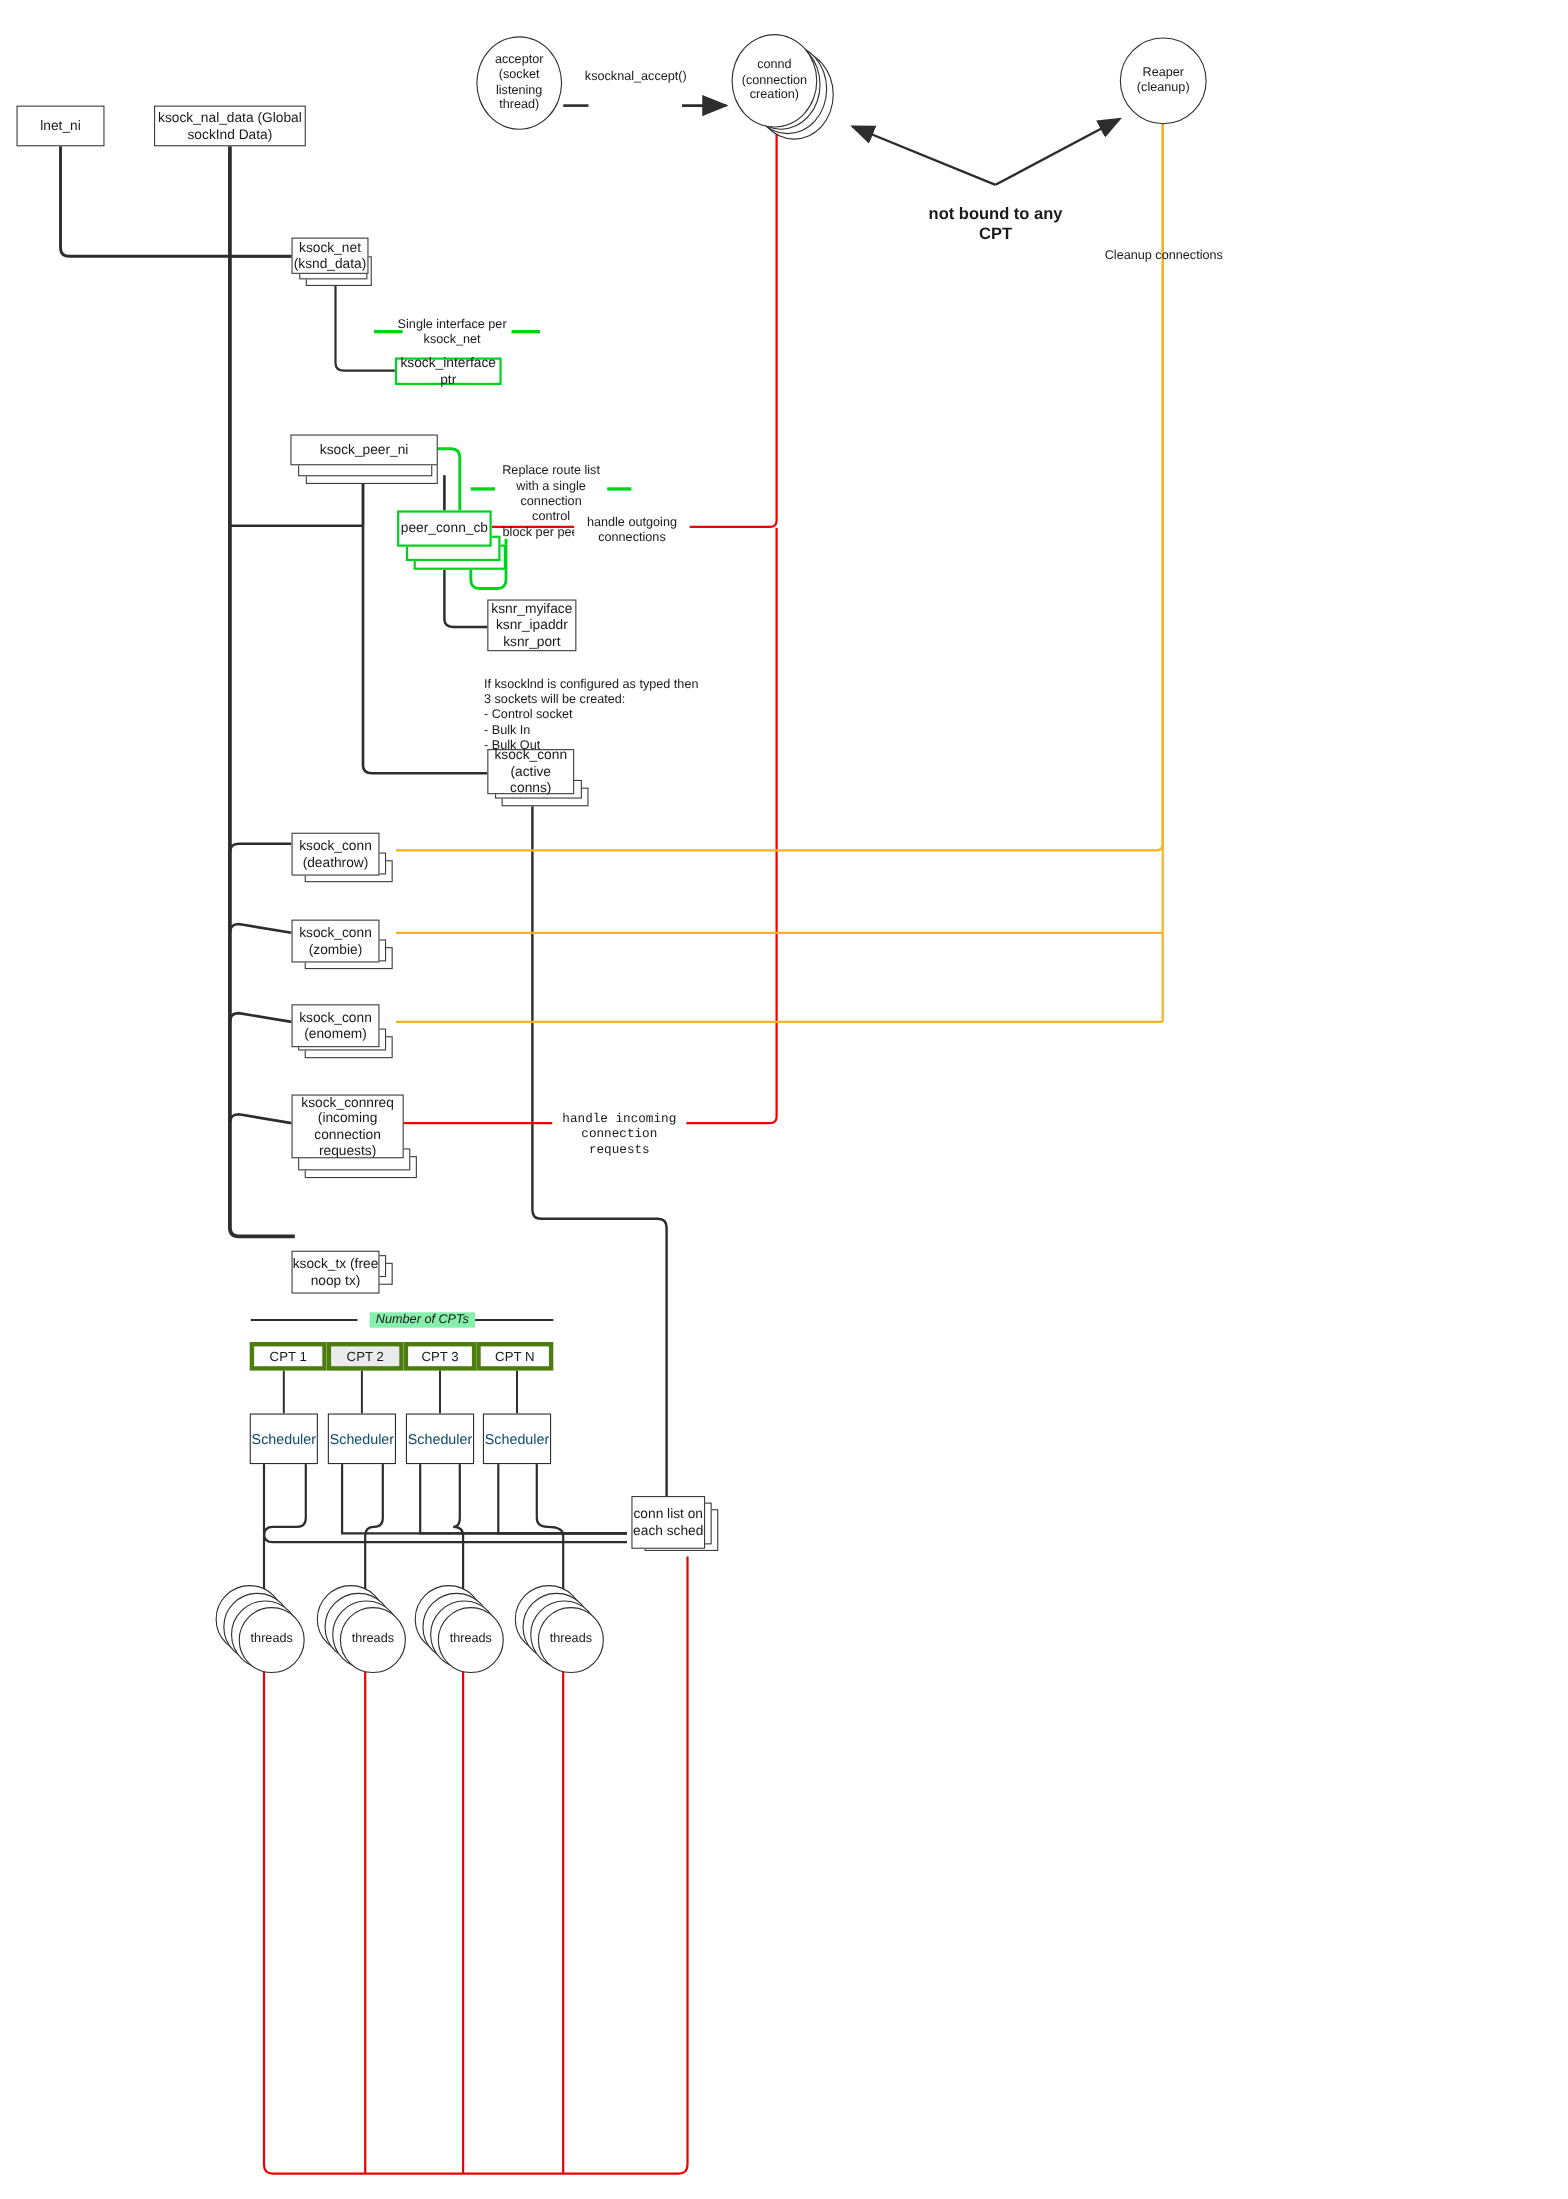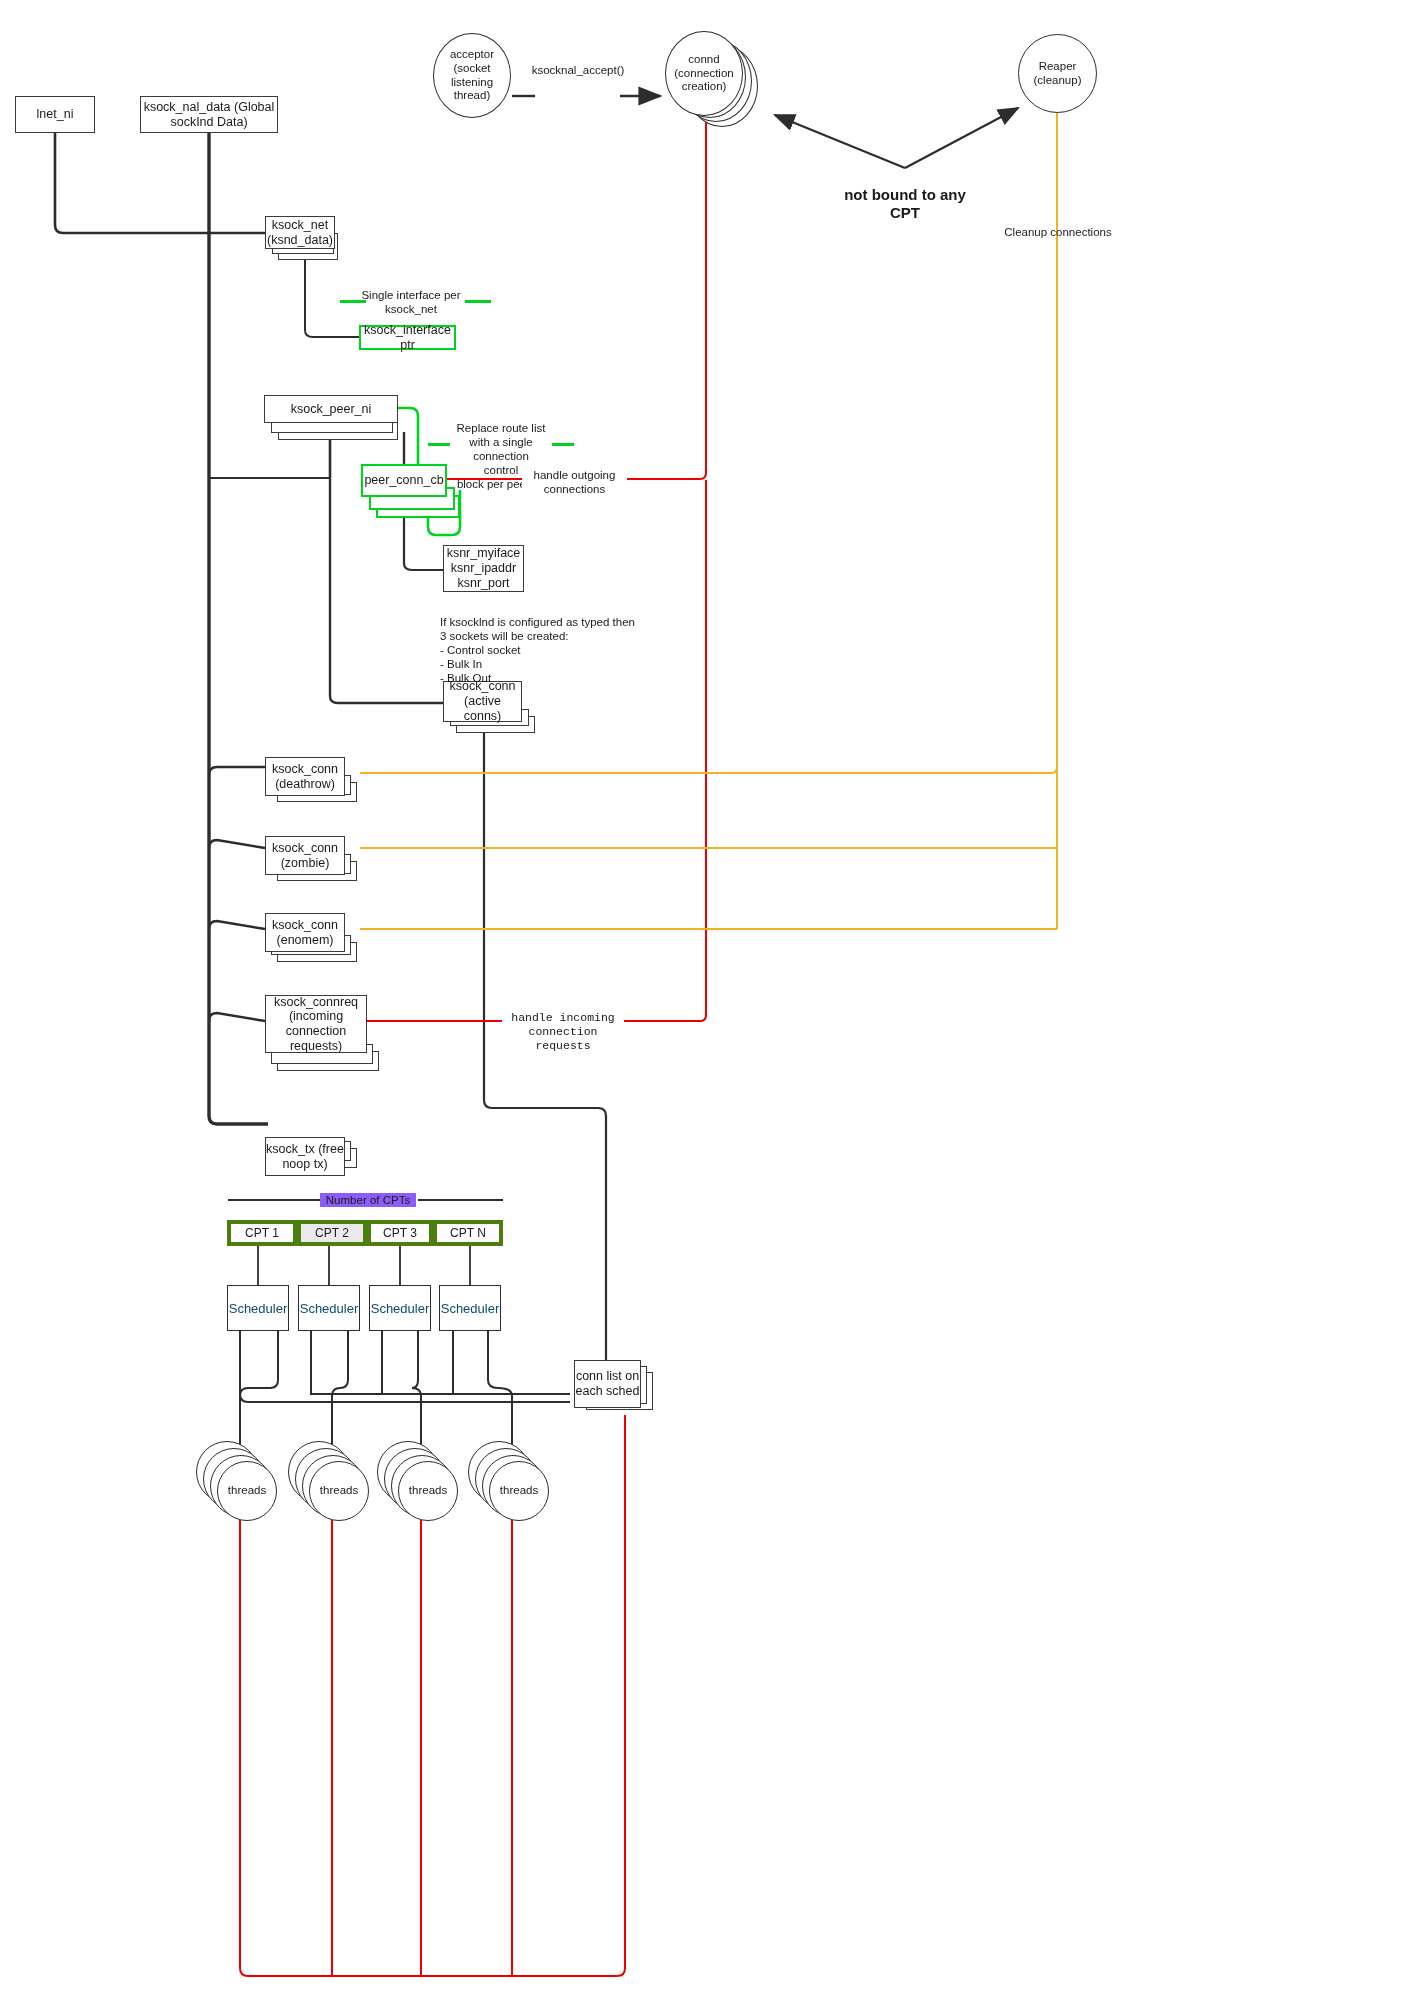--- a/index.html
+++ b/index.html
@@ -337,21 +337,21 @@
 
   <div class="label" style="left:502px; top:1011px; width:122px; background:#fff;font-family:Liberation Mono, monospace;">handle incoming
 connection requests</div>
 
   <div class="label left" style="left:440px; top:615px; width:260px;">If ksocklnd is configured as typed then
 3 sockets will be created:
 - Control socket
 - Bulk In
 - Bulk Out</div>
 
-  <div class="label" style="left:320px; top:1193px; width:96px; background:#8b5cf6;">Number of CPTs</div>
+  <div class="label" style="left:336px; top:1193px; width:96px; background:#86efac;font-style:italic;">Number of CPTs</div>
 
   <div class="cpt-bar" style="left:227px; top:1220px; width:70px; height:26px;">CPT 1</div>
   <div class="cpt-bar active" style="left:297px; top:1220px; width:70px; height:26px;">CPT 2</div>
   <div class="cpt-bar" style="left:367px; top:1220px; width:66px; height:26px;">CPT 3</div>
   <div class="cpt-bar" style="left:433px; top:1220px; width:70px; height:26px;">CPT N</div>
 
   <div class="sched" style="left:227px; top:1285px; width:62px; height:46px;">Scheduler</div>
   <div class="sched" style="left:298px; top:1285px; width:62px; height:46px;">Scheduler</div>
   <div class="sched" style="left:369px; top:1285px; width:62px; height:46px;">Scheduler</div>
   <div class="sched" style="left:439px; top:1285px; width:62px; height:46px;">Scheduler</div>

